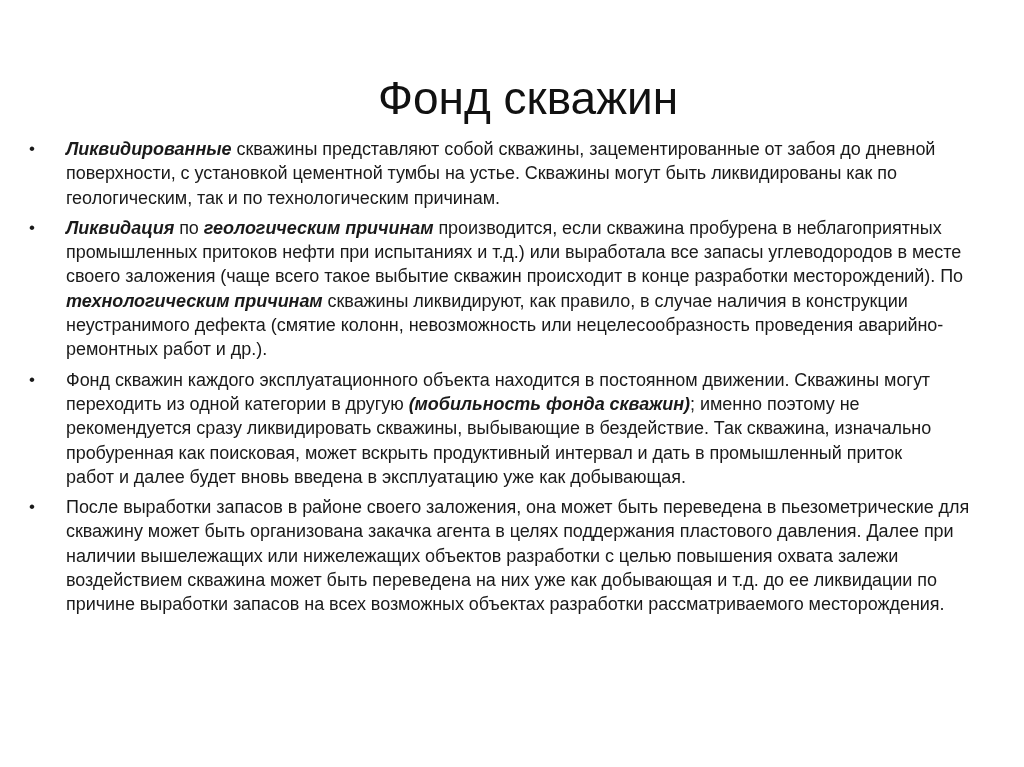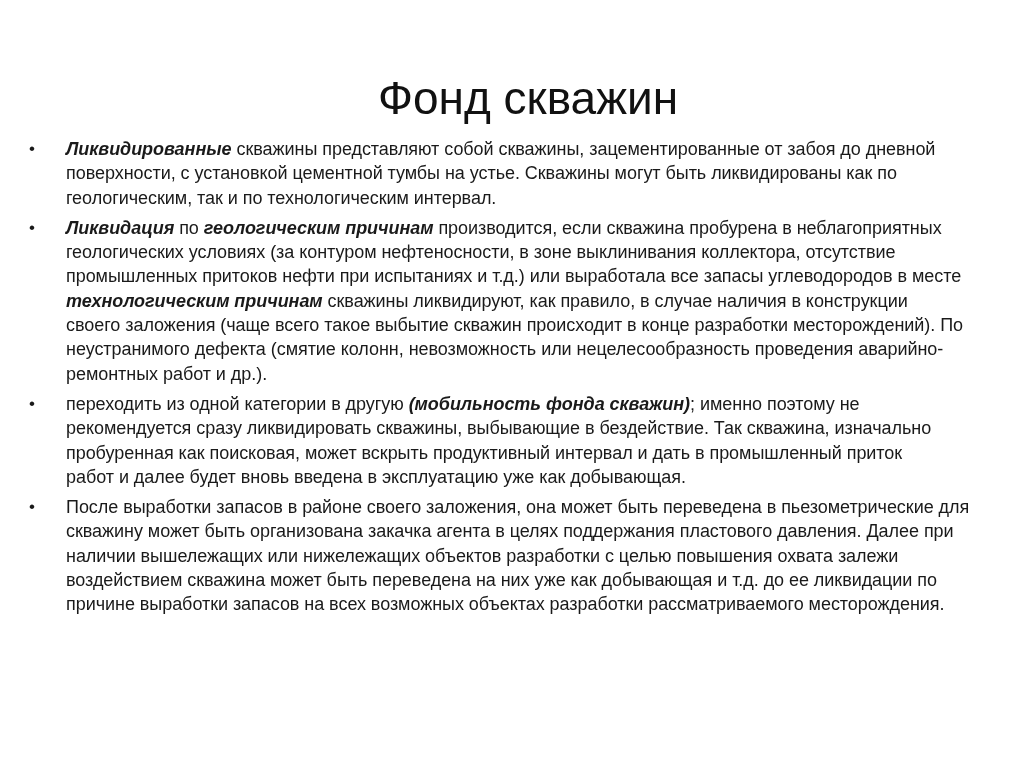--- a/index.html
+++ b/index.html
@@ -72,36 +72,36 @@
 
 <div class="slide">
   <h1 class="title">Фонд скважин</h1>
 
   <ul class="bullets">
 
     <li class="bullet">
       <span class="bullet-dot">•</span>
       <span class="line"><span class="bi">Ликвидированные</span><span> скважины представляют собой скважины, зацементированные от забоя до дневной</span></span>
       <span class="line"><span>поверхности, с установкой цементной тумбы на устье. Скважины могут быть ликвидированы как по</span></span>
-      <span class="line"><span>геологическим, так и по технологическим интервал.</span></span>
+      <span class="line"><span>геологическим, так и по технологическим причинам.</span></span>
     </li>
 
     <li class="bullet">
       <span class="bullet-dot">•</span>
       <span class="line"><span class="bi">Ликвидация</span><span> по </span><span class="bi">геологическим причинам</span><span> производится, если скважина пробурена в неблагоприятных</span></span>
-      <span class="line"><span>геологических условиях (за контуром нефтеносности, в зоне выклинивания коллектора, отсутствие</span></span>
       <span class="line"><span>промышленных притоков нефти при испытаниях и т.д.) или выработала все запасы углеводородов в месте</span></span>
+      <span class="line"><span>своего заложения (чаще всего такое выбытие скважин происходит в конце разработки месторождений). По</span></span>
       <span class="line"><span class="bi">технологическим причинам</span><span> скважины ликвидируют, как правило, в случае наличия в конструкции</span></span>
-      <span class="line"><span>своего заложения (чаще всего такое выбытие скважин происходит в конце разработки месторождений). По</span></span>
       <span class="line"><span>неустранимого дефекта (смятие колонн, невозможность или нецелесообразность проведения аварийно-</span></span>
       <span class="line"><span>ремонтных работ и др.).</span></span>
     </li>
 
     <li class="bullet">
       <span class="bullet-dot">•</span>
+      <span class="line"><span>Фонд скважин каждого эксплуатационного объекта находится в постоянном движении. Скважины могут</span></span>
       <span class="line"><span>переходить из одной категории в другую </span><span class="bi">(мобильность фонда скважин)</span><span>; именно поэтому не</span></span>
       <span class="line"><span>рекомендуется сразу ликвидировать скважины, выбывающие в бездействие. Так скважина, изначально</span></span>
       <span class="line"><span>пробуренная как поисковая, может вскрыть продуктивный интервал и дать в промышленный приток</span></span>
       <span class="line"><span>работ и далее будет вновь введена в эксплуатацию уже как добывающая.</span></span>
     </li>
 
     <li class="bullet">
       <span class="bullet-dot">•</span>
       <span class="line"><span>После выработки запасов в районе своего заложения, она может быть переведена в пьезометрические для</span></span>
       <span class="line"><span>скважину может быть организована закачка агента в целях поддержания пластового давления. Далее при</span></span>

